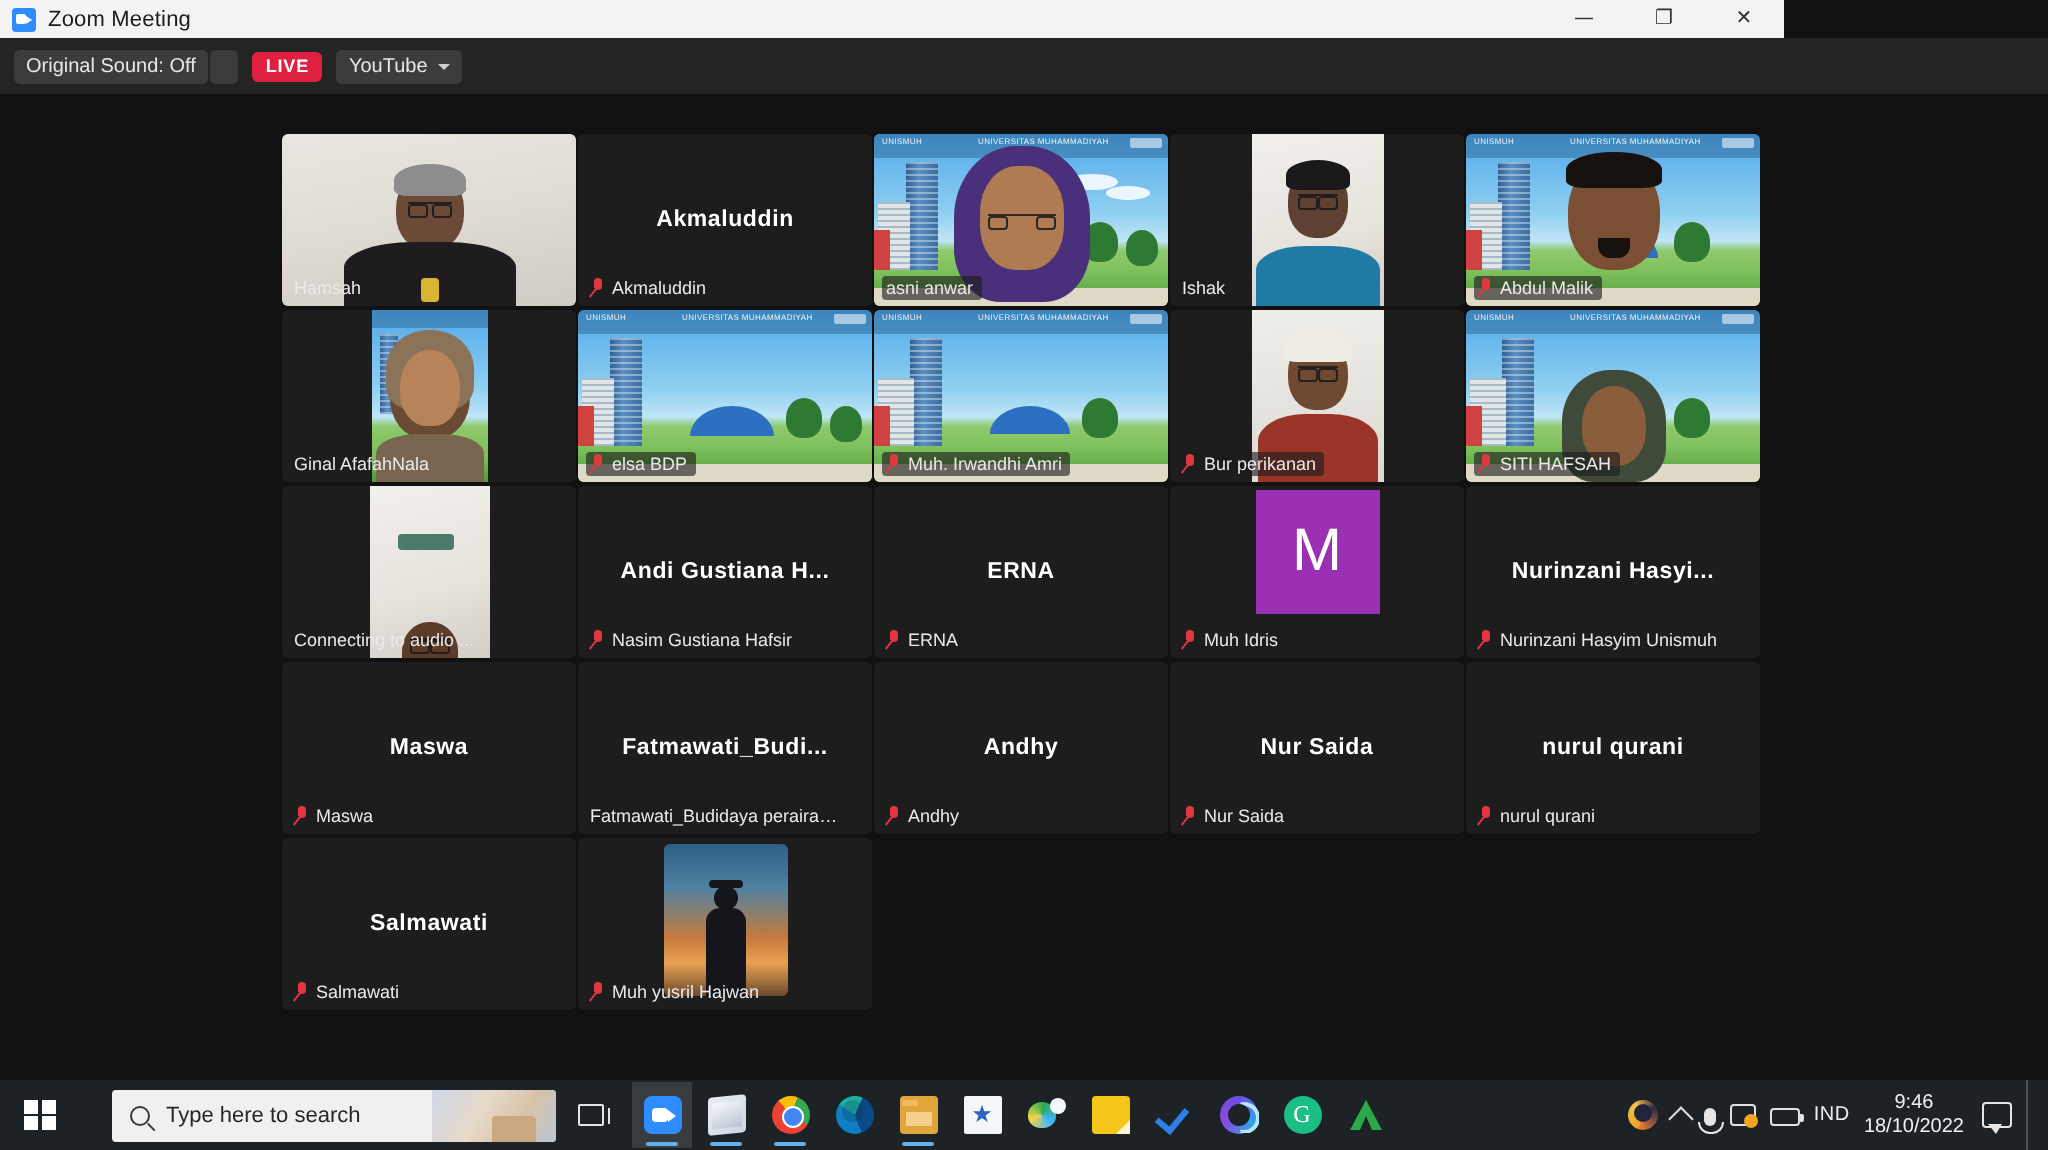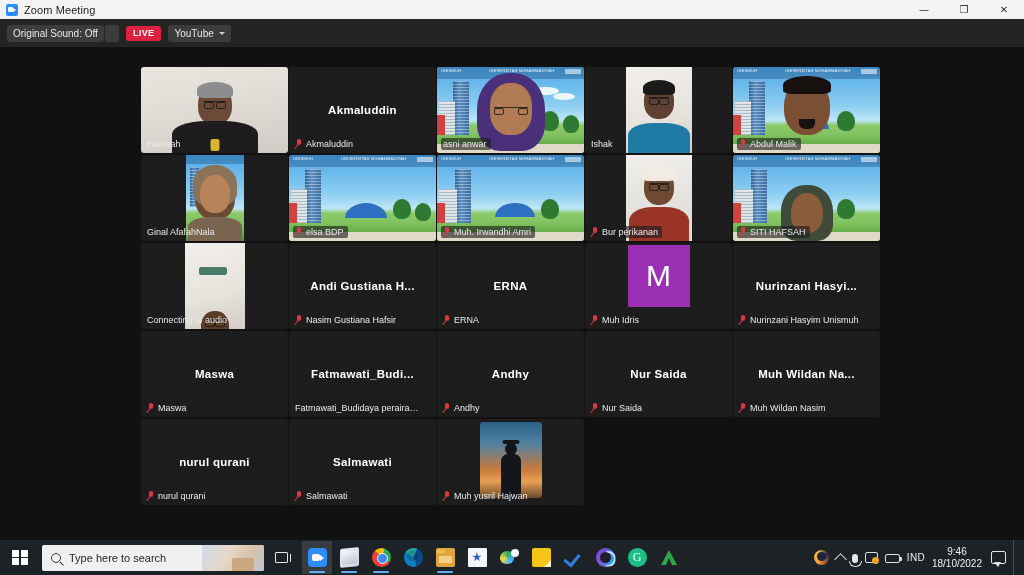--- a/index.html
+++ b/index.html
@@ -6,21 +6,21 @@
   html, body {
     width: 1024px; height: 575px;
     overflow: hidden;
     background: #1a1a1a;
     font-family: "Liberation Sans", sans-serif;
   }
   #app { position: relative; width: 1024px; height: 575px; background: #111; }
 
   
   .titlebar {
-    position: absolute; top: 0; left: 0; width: 1024px; height: 19px;
+    position: absolute; top: 0; left: 0; width: 892px; height: 19px;
     background: #f3f3f3; display: flex; align-items: center;
   }
   .tb-icon {
     width: 12px; height: 12px; margin-left: 6px; margin-right: 6px;
     background: #2d8cff; border-radius: 2px; position: relative; flex: none;
   }
   .tb-icon::after {
     content: ""; position: absolute; left: 2px; top: 3.5px;
     width: 5px; height: 5px; background: #fff; border-radius: 1px;
   }
@@ -207,21 +207,21 @@
     background: #1d2226; display: flex; align-items: center;
   }
   .start-btn {
     width: 40px; height: 35px; display: flex; align-items: center; justify-content: center;
   }
   .win-logo { display: grid; grid-template-columns: 7px 7px; grid-template-rows: 7px 7px; gap: 1.6px; }
   .win-logo i { background: #ffffff; display: block; }
   .searchbox {
     width: 222px; height: 26px; background: #f0f0f0; border-radius: 2px;
     display: flex; align-items: center; padding-left: 9px; gap: 8px;
-    position: relative; overflow: hidden; margin-left: 2px;
+    position: relative; overflow: hidden; margin-left: 16px;
   }
   .search-glass {
     width: 10px; height: 10px; border: 1.4px solid #3a3a3a; border-radius: 50%;
     position: relative; flex: none;
   }
   .search-glass::after {
     content: ""; position: absolute; right: -4px; bottom: -3px;
     width: 5px; height: 1.4px; background: #3a3a3a; transform: rotate(45deg);
   }
   .search-ph { font-size: 11px; color: #262626; }
@@ -654,27 +654,20 @@
       </div>
 
       <div class="tile">
         <div class="tile-bigname">Nur Saida</div>
         <div class="namebar plain">
           <span class="mic-muted"></span>
           <span class="nm">Nur Saida</span>
         </div>
       </div>
 
-      <div class="tile">
-        <div class="tile-bigname">Muh Wildan Na...</div>
-        <div class="namebar plain">
-          <span class="mic-muted"></span>
-          <span class="nm">Muh Wildan Nasim</span>
-        </div>
-      </div>
 
       <div class="tile">
         <div class="tile-bigname">nurul qurani</div>
         <div class="namebar plain">
           <span class="mic-muted"></span>
           <span class="nm">nurul qurani</span>
         </div>
       </div>
 
       <div class="tile">

